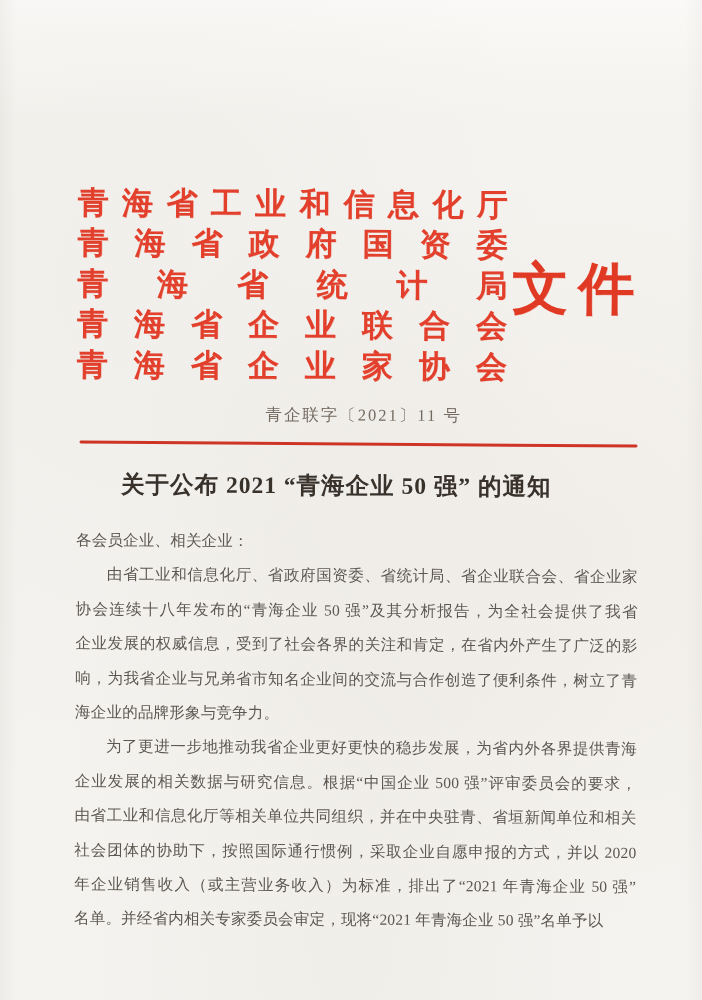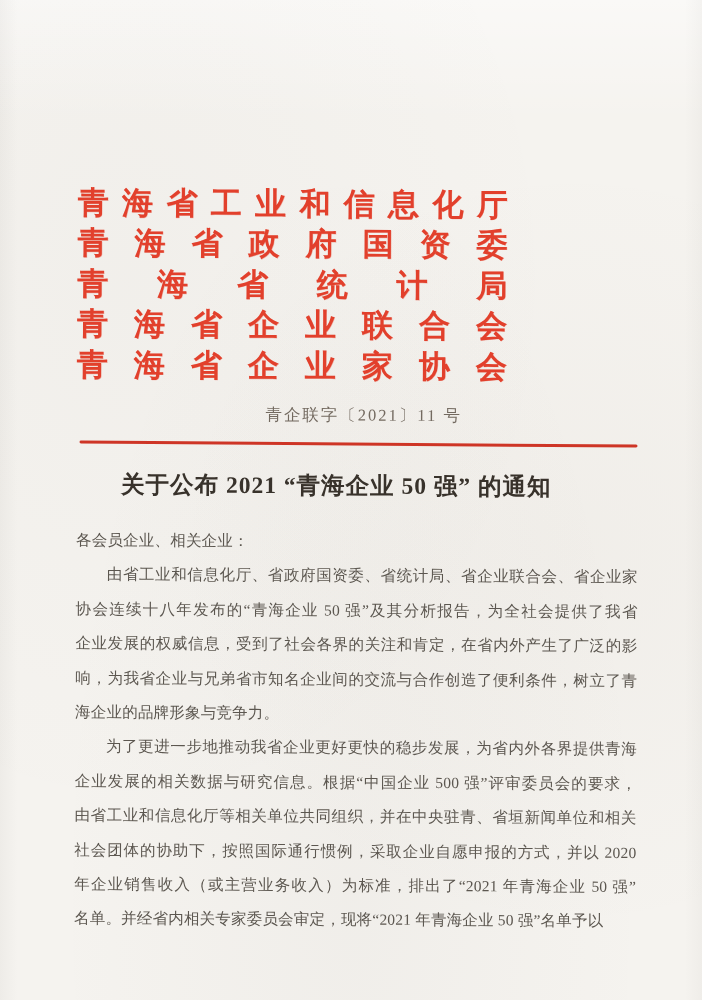--- a/index.html
+++ b/index.html
@@ -122,20 +122,21 @@
   <div class="content">
 
     <div class="agency-block">
       <div class="agency-line">青海省工业和信息化厅</div>
       <div class="agency-line">青海省政府国资委</div>
       <div class="agency-line">青海省统计局</div>
       <div class="agency-line">青海省企业联合会</div>
       <div class="agency-line">青海省企业家协会</div>
     </div>
 
+    <div class="doc-label">文件</div>
 
     <div class="doc-number">青企联字〔2021〕11 号</div>
 
     <div class="red-rule"></div>
 
     <h1 class="doc-title">关于公布 2021 “青海企业 50 强” 的通知</h1>
 
     <main class="doc-body">
       <div class="body-line">各会员企业、相关企业：</div>
       <div class="body-line justified indent">由省工业和信息化厅、省政府国资委、省统计局、省企业联合会、省企业家</div>

